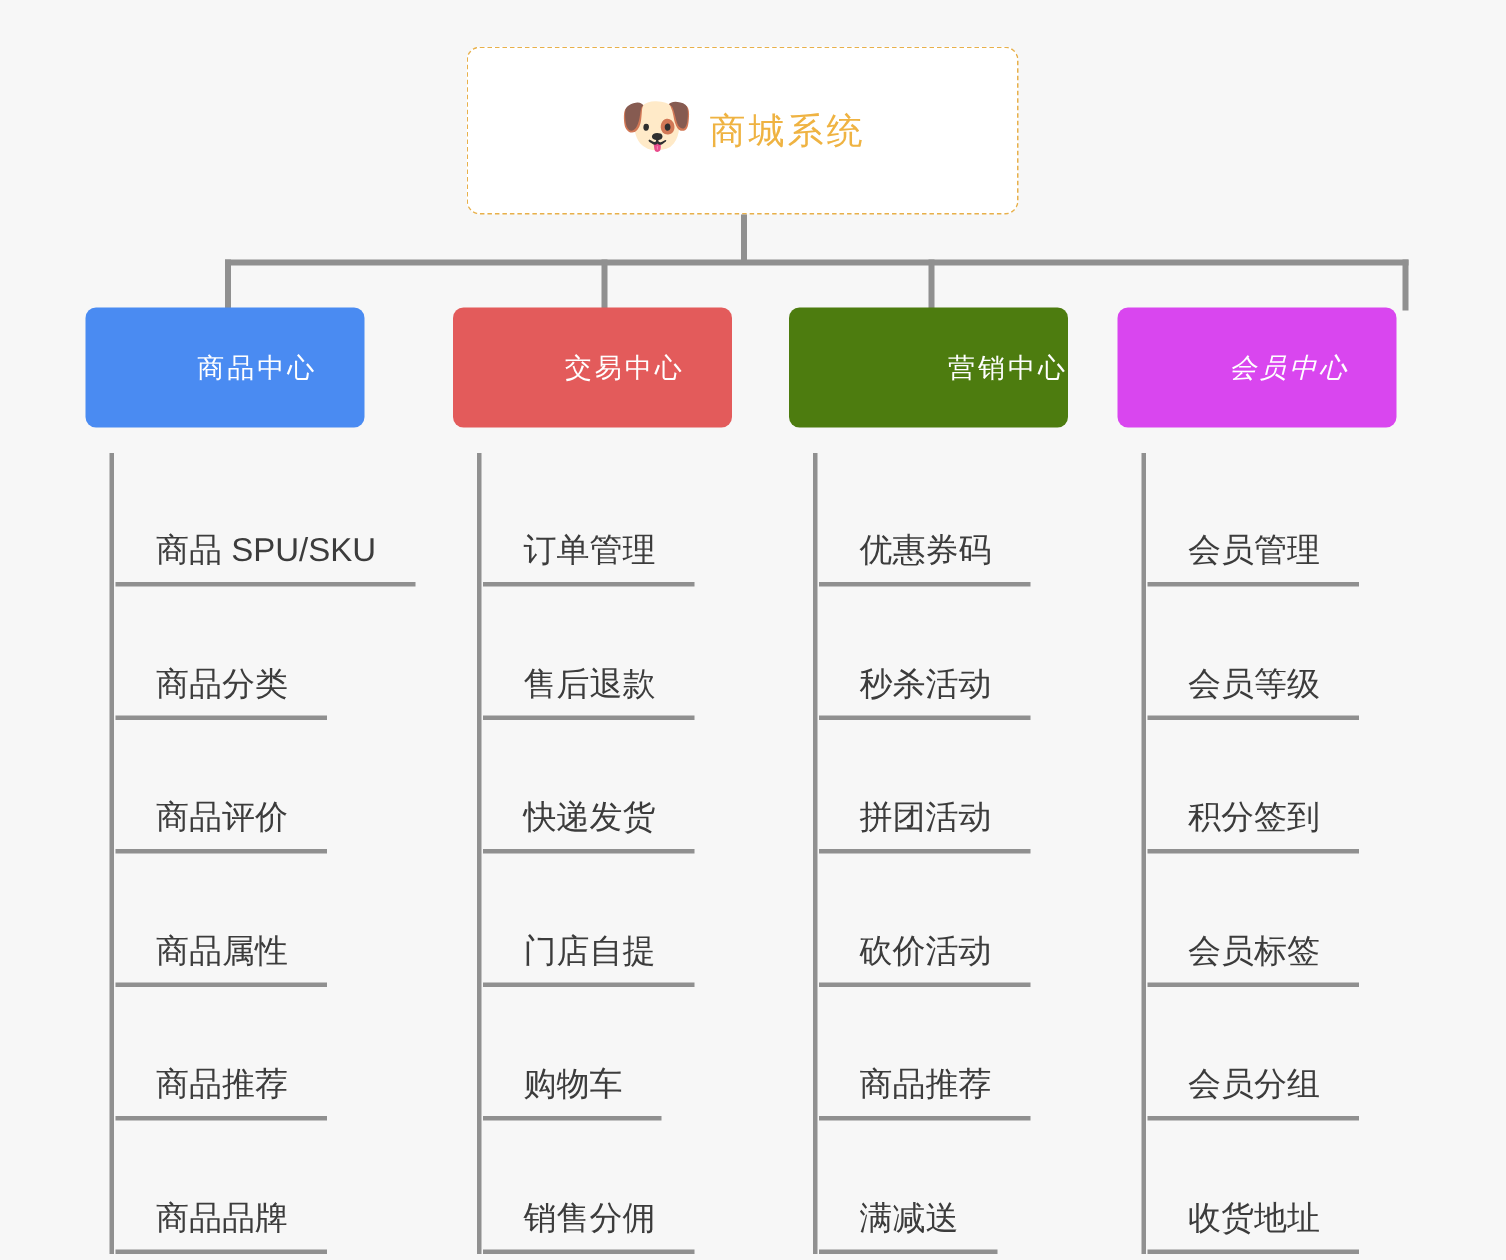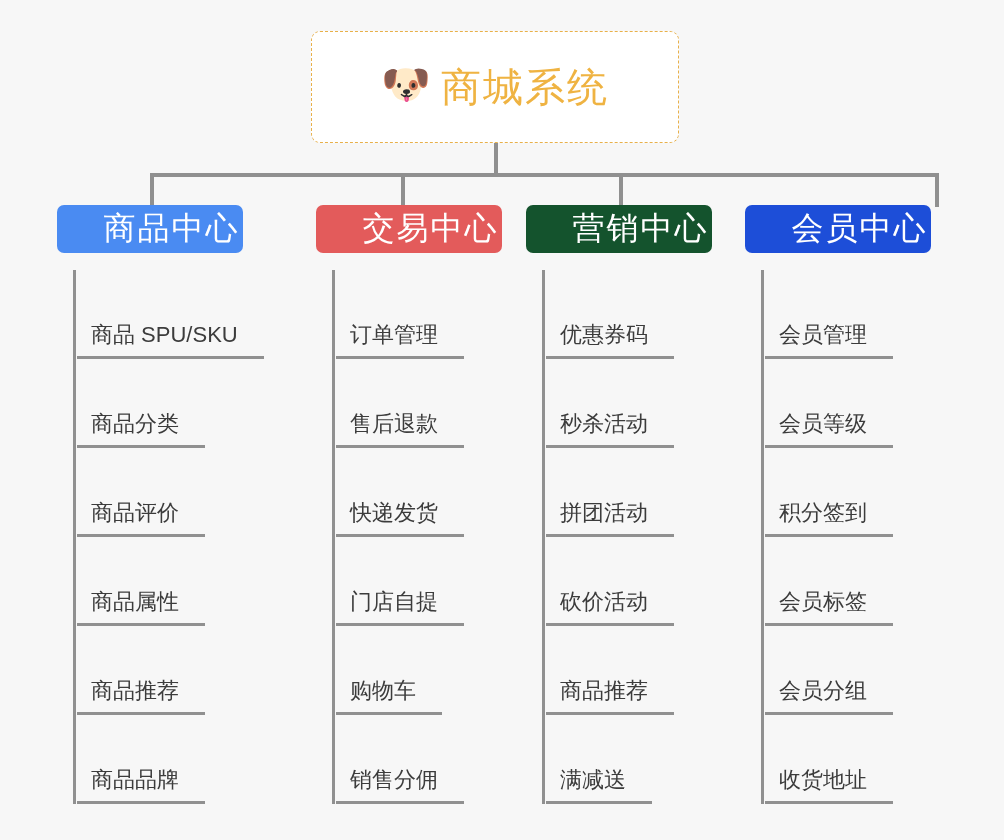--- a/index.html
+++ b/index.html
@@ -39,54 +39,54 @@
   }
   .root-emoji {
     font-size: 40px;
     line-height: 1;
     display: block;
     width: 46px;
     height: 46px;
     position: relative;
   }
   .root-title {
-    font-size: 40px;
+    font-size: 24px;
     color: #efb342;
     letter-spacing: 2px;
     white-space: nowrap;
   }
 
   
   .conn {
     position: absolute;
     background: #909090;
   }
   .conn-v { width: 3px; }
   .conn-h { height: 3px; }
 
   
   .column {
     position: absolute;
     top: 205px;
     width: 186px;
   }
   .col-1 { left: 57px; }
-  .col-2 { left: 316px; }
+  .col-2 { left: 302px; }
   .col-3 { left: 526px; }
   .col-4 { left: 745px; }
 
   .cat-header {
     width: 186px;
-    height: 48px;
+    height: 80px;
     border-radius: 7px;
     display: flex;
     align-items: center;
     justify-content: center;
     color: #ffffff;
-    font-size: 32px;
+    font-size: 18px;
     letter-spacing: 2px;
     box-sizing: border-box;
     padding-left: 43px;
   }
 
   .items {
     position: relative;
     margin-top: 17px;
     padding-left: 16px;
   }
@@ -108,21 +108,21 @@
     padding-left: 18px;
   }
   .leaf-label {
     font-size: 22px;
     color: #3c3c3c;
     white-space: nowrap;
     padding-bottom: 6px;
     border-bottom: 3px solid #909090;
     display: inline-block;
     padding-right: 26px;
-    padding-left: 14px;
+    padding-left: 27px;
     margin-left: -14px;
   }
 </style>
 </head>
 <body style="background: rgb(247, 247, 247);">
 
 <div id="chart">
 
   <div class="root-node" style="border-color: rgb(232, 176, 74); background: rgb(255, 255, 255);">
     <span class="root-emoji">🐶</span>
@@ -184,21 +184,21 @@
       <div class="leaf">
           <span class="leaf-label" style="border-bottom-color: rgb(144, 144, 144);">购物车</span>
         </div>
       <div class="leaf">
           <span class="leaf-label" style="border-bottom-color: rgb(144, 144, 144);">销售分佣</span>
         </div>
     </div>
   </div>
 
   <div class="column col-3">
-    <div class="cat-header" style="background: #14532d;">
+    <div class="cat-header" style="background: #4d7c0f; justify-content: flex-end;">
       <span>营销中心</span>
     </div>
     <div class="items">
       <div class="spine" style="background: rgb(144, 144, 144); height: 534px;"></div>
       <div class="leaf">
           <span class="leaf-label" style="border-bottom-color: rgb(144, 144, 144);">优惠券码</span>
         </div>
       <div class="leaf">
           <span class="leaf-label" style="border-bottom-color: rgb(144, 144, 144);">秒杀活动</span>
         </div>
@@ -211,21 +211,21 @@
       <div class="leaf">
           <span class="leaf-label" style="border-bottom-color: rgb(144, 144, 144);">商品推荐</span>
         </div>
       <div class="leaf">
           <span class="leaf-label" style="border-bottom-color: rgb(144, 144, 144);">满减送</span>
         </div>
     </div>
   </div>
 
   <div class="column col-4">
-    <div class="cat-header" style="background: #1d4ed8;">
+    <div class="cat-header" style="background: #d946ef; font-style: italic;">
       <span>会员中心</span>
     </div>
     <div class="items">
       <div class="spine" style="background: rgb(144, 144, 144); height: 534px;"></div>
       <div class="leaf">
           <span class="leaf-label" style="border-bottom-color: rgb(144, 144, 144); margin-top: 28px;">会员管理</span>
         </div>
       <div class="leaf">
           <span class="leaf-label" style="border-bottom-color: rgb(144, 144, 144); text-align: center;">会员等级</span>
         </div>

